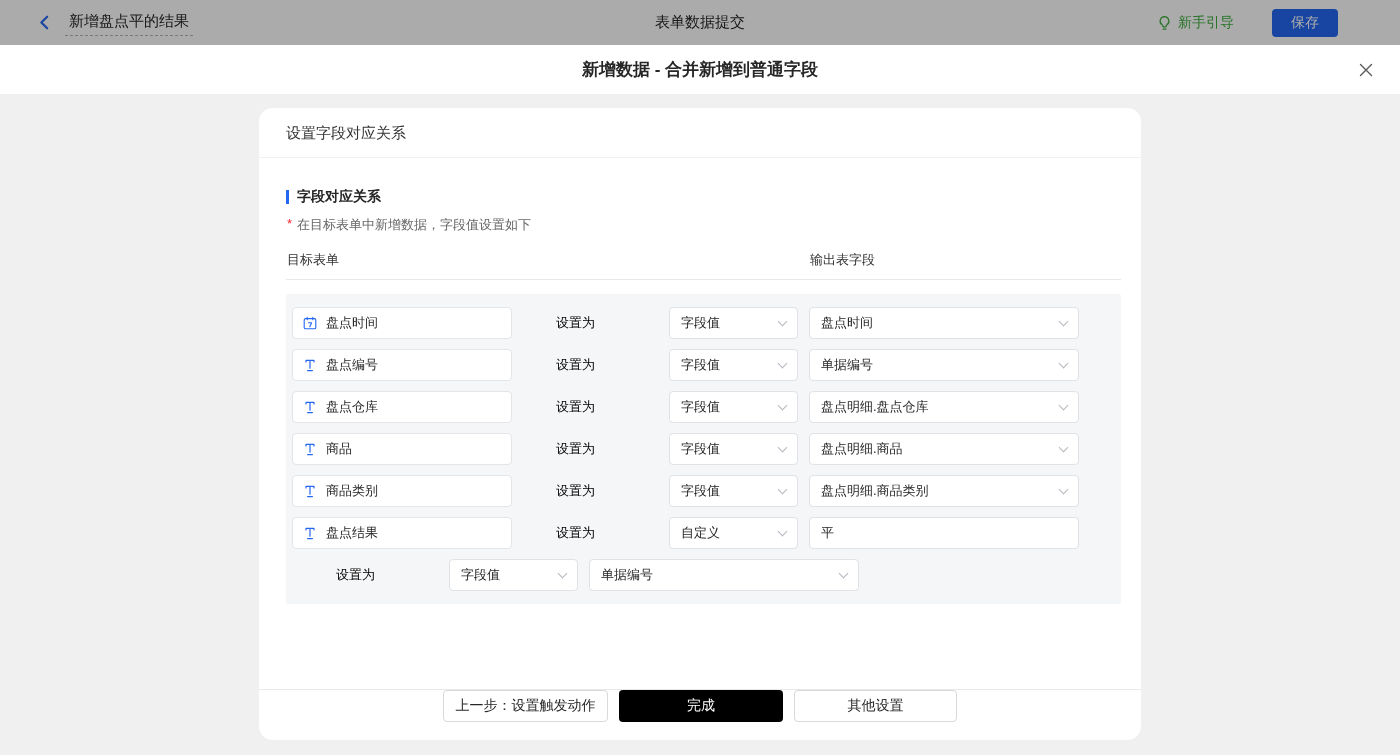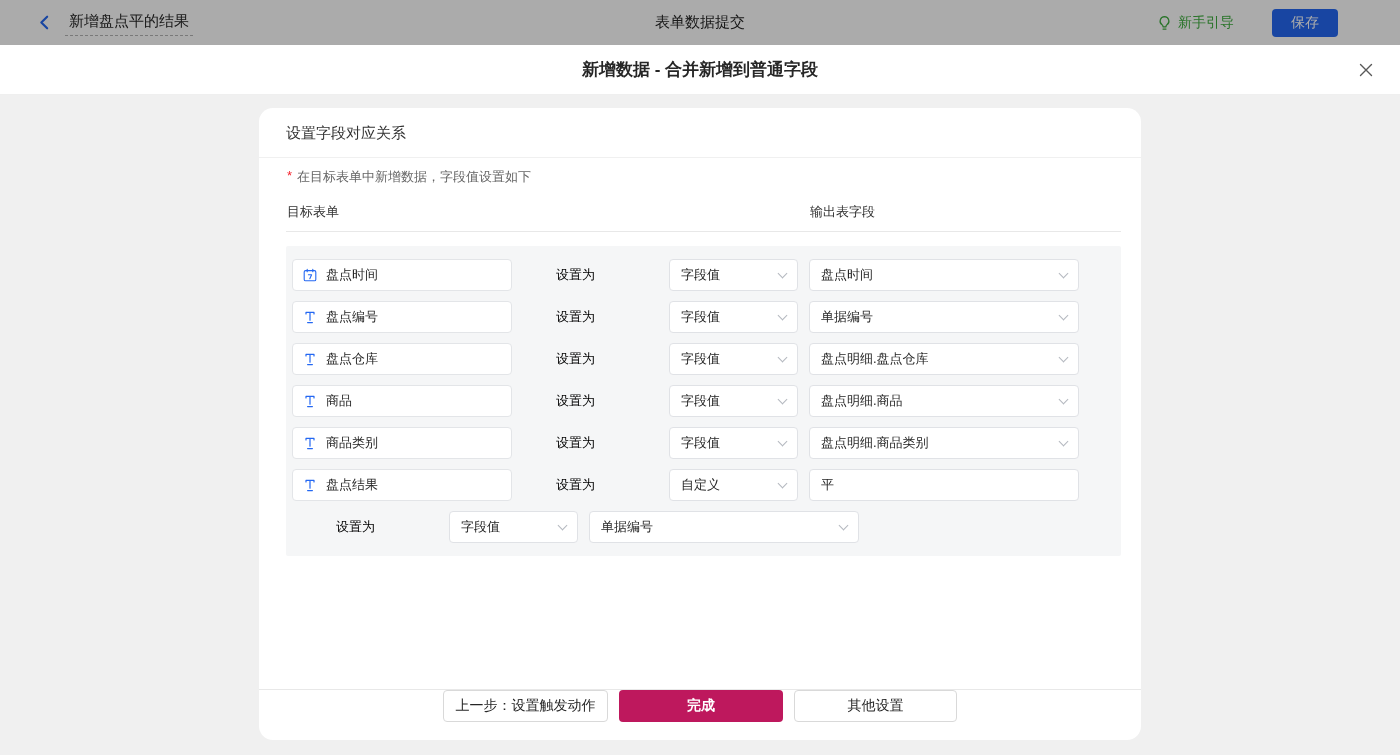--- a/index.html
+++ b/index.html
@@ -49,21 +49,21 @@
   .dd { height:32px; background:#fff; border:1px solid #e0e2e6; border-radius:4px; display:flex; align-items:center; padding:0 11px; cursor:pointer; flex:none; }
   .dd-mode { margin-left:71px; width:129px; }
   .dd-value { margin-left:11px; width:270px; }
   .dd .lbl { flex:1; font-size:13px; color:#262626; white-space:nowrap; overflow:hidden; }
   .chev { width:7px; height:7px; border-right:1.5px solid #b4b8bf; border-bottom:1.5px solid #b4b8bf; transform:rotate(45deg); margin-top:-4px; margin-left:8px; flex:none; }
   .val-input { margin-left:11px; width:270px; height:32px; background:#fff; border:1px solid #e0e2e6; border-radius:4px; padding:0 11px; font-size:13px; color:#262626; font-family:inherit; outline:none; flex:none; }
 
   .card-footer { flex:none; height:51px; border-top:1px solid #e8e8e8; display:flex; align-items:flex-start; justify-content:center; gap:11px; }
   .btn { height:32px; border-radius:4px; font-size:14px; font-family:inherit; cursor:pointer; }
   .btn.ghost { background:#fff; border:1px solid #d9d9d9; color:#262626; }
-  .btn.primary { background:#be185d; border:none; color:#fff;font-weight:bold; }
+  .btn.primary { background:#000000; border:none; color:#fff; }
   .btn-prev { width:165px; }
   .btn-done { width:164px; }
   .btn-other { width:163px; }
 </style>
 </head>
 <body>
 
 <header class="topbar">
   <div class="tb-left">
     <span class="back-btn">
@@ -95,20 +95,24 @@
     </svg>
   </span>
 </div>
 
 <div class="modal-body">
   <div class="card">
 
     <div class="card-header">设置字段对应关系</div>
 
     <div class="card-content">
+      <div class="section-title">
+        <span class="accent-bar"></span>
+        <span class="txt">字段对应关系</span>
+      </div>
 
       <div class="hint">
         <span class="star">*</span>
         <span>在目标表单中新增数据，字段值设置如下</span>
       </div>
 
       <div class="col-headers">
         <span class="col-target">目标表单</span>
         <span class="col-output">输出表字段</span>
       </div>

